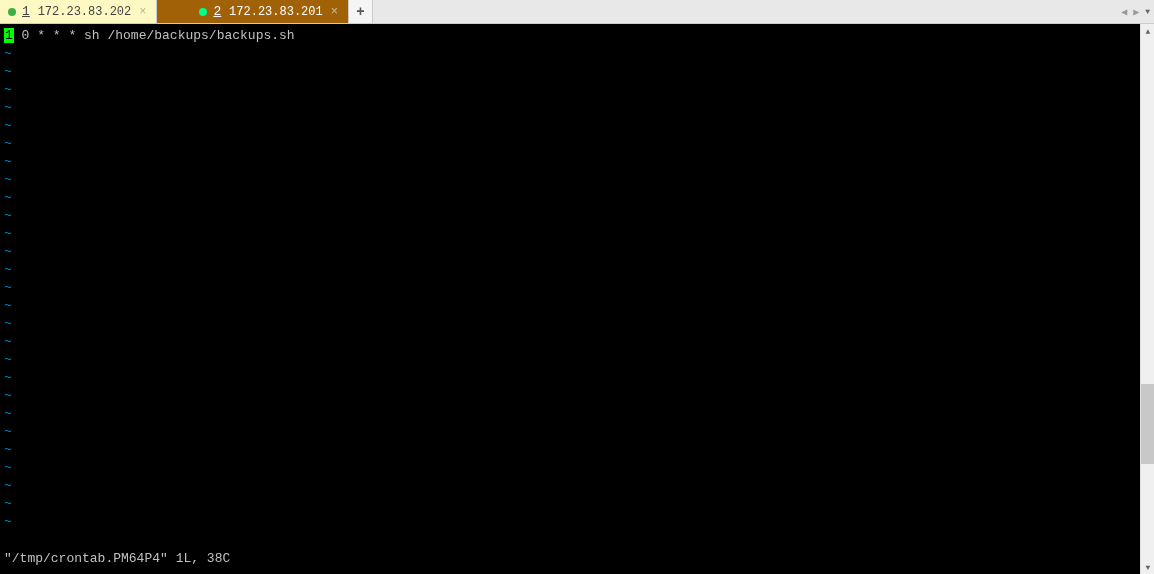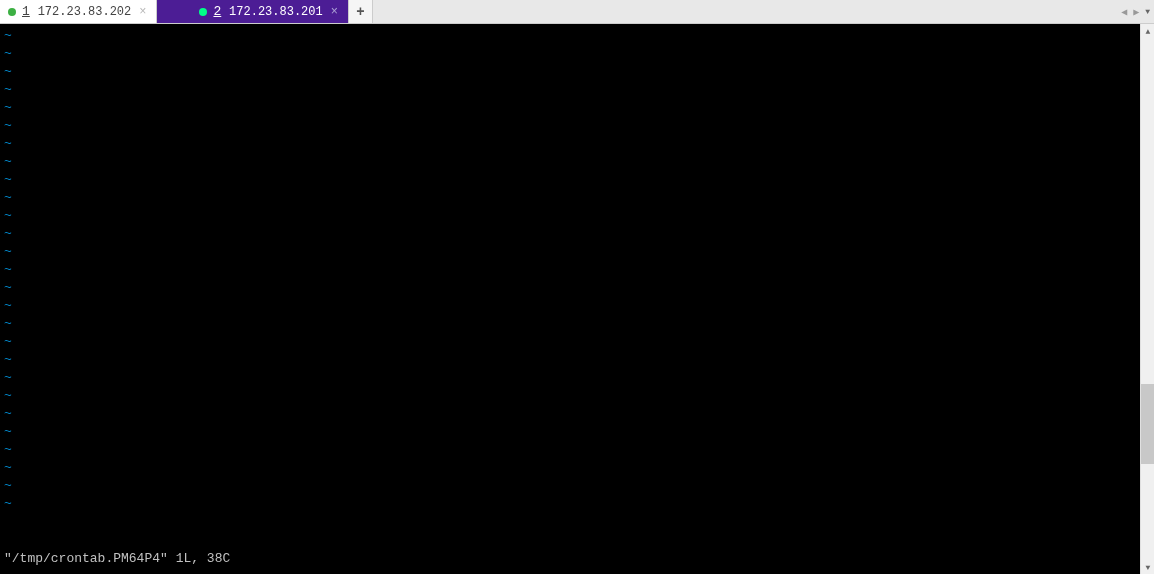--- a/index.html
+++ b/index.html
@@ -28,25 +28,25 @@
       display: flex;
       align-items: center;
       padding: 0 8px;
       gap: 6px;
       border-right: 1px solid #ccc;
       cursor: pointer;
       min-width: 130px;
       height: 100%;
     }
     .tab.inactive {
-      background: #ffffff;
+      background: #fef9c3;
       color: #444;
     }
     .tab.active {
-      background: #4c1d95;
+      background: #a16207;
       color: #fff;
       padding-left: 42px;
     }
     .tab-dot {
       width: 8px;
       height: 8px;
       border-radius: 50%;
       flex-shrink: 0;
     }
     .tab-dot.green {
@@ -204,20 +204,21 @@
   <div class="new-tab">+</div>
   <div class="tab-right-controls">
     <span class="nav-arrow">◀</span>
     <span class="nav-arrow">▶</span>
     <span class="dropdown-arrow">▼</span>
   </div>
 </div>
 
 <div class="terminal-container">
   <div class="terminal">
+    <div class="vim-line"><span class="cursor">1</span><span> 0 * * * sh /home/backups/backups.sh</span></div>
     <div id="tilde-lines">
         <div class="tilde-line">~</div>
         <div class="tilde-line">~</div>
         <div class="tilde-line">~</div>
         <div class="tilde-line">~</div>
         <div class="tilde-line">~</div>
         <div class="tilde-line">~</div>
         <div class="tilde-line">~</div>
         <div class="tilde-line">~</div>
         <div class="tilde-line">~</div>

